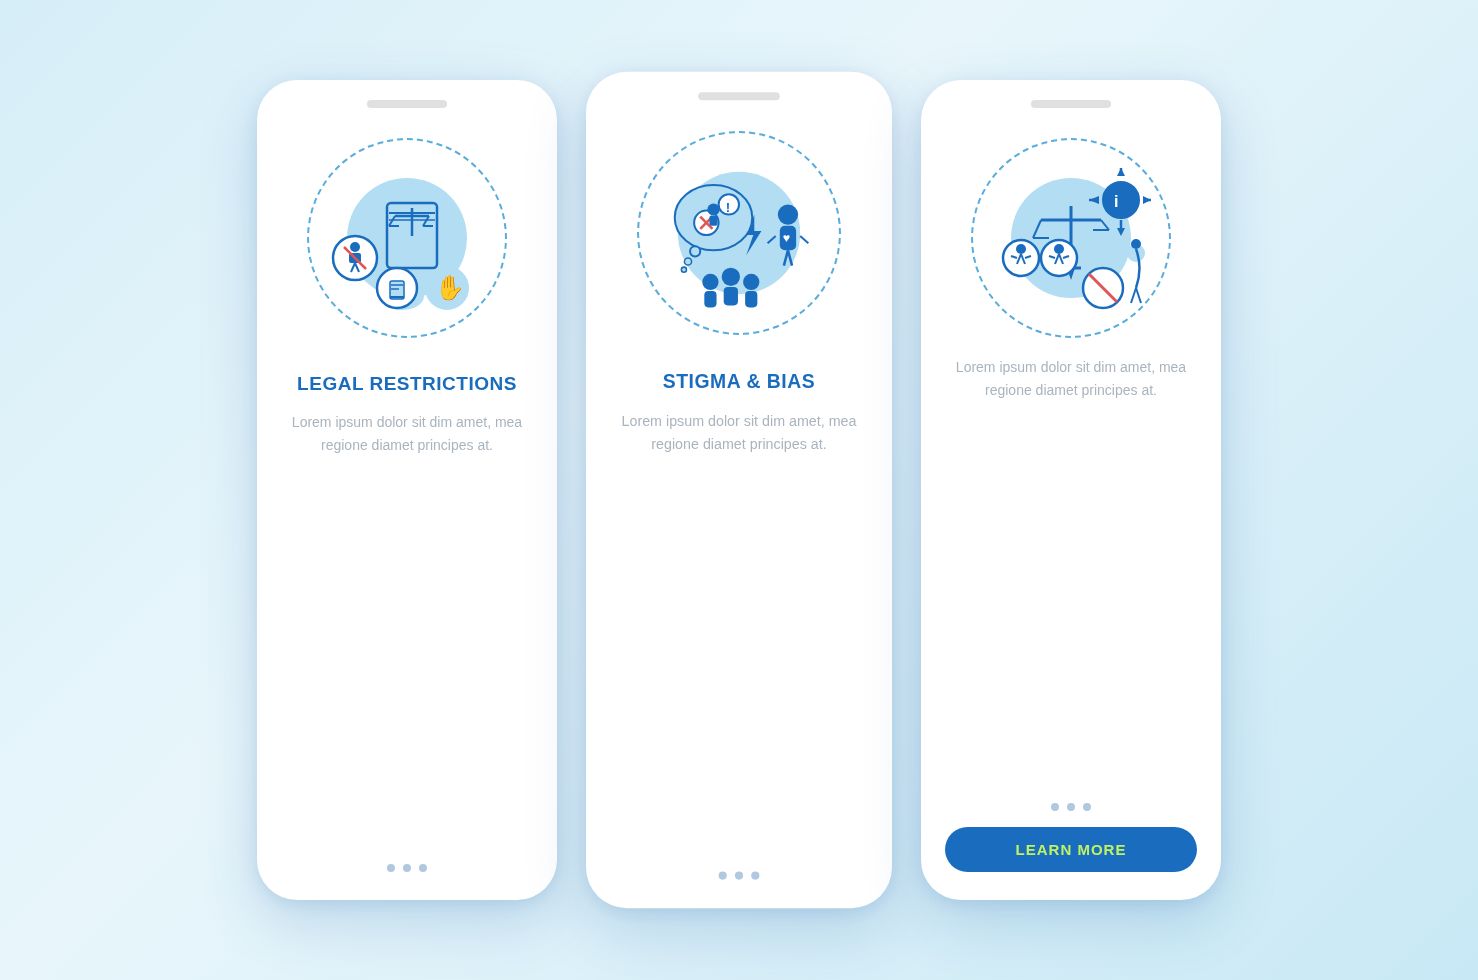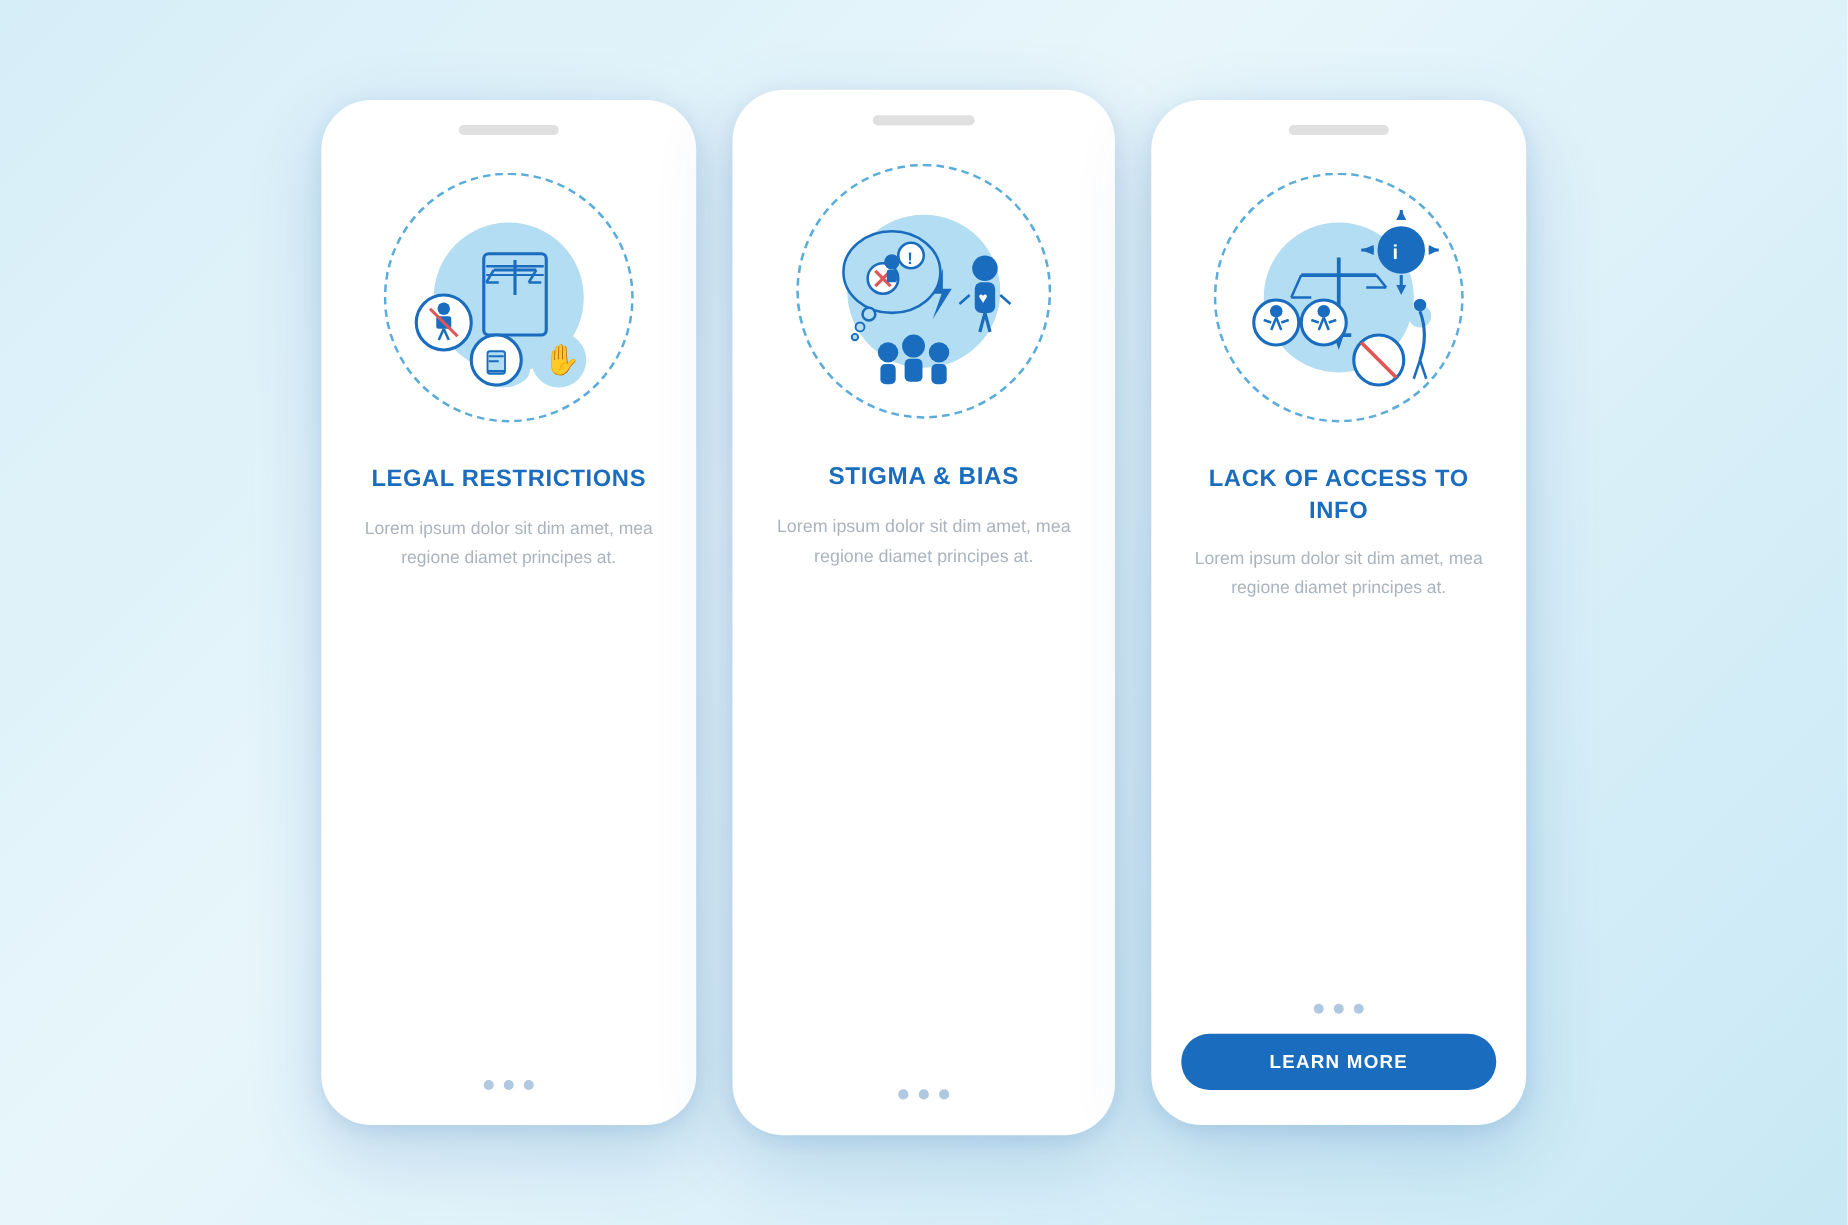--- a/index.html
+++ b/index.html
@@ -129,21 +129,21 @@
     .dot {
       width: 8px;
       height: 8px;
       border-radius: 50%;
       background: #b0c8e0;
     }
 
     .learn-more-btn {
       margin-top: 16px;
       background: #1a6dbe;
-      color: #ffffff;
+      color: #bef264;
       border: none;
       border-radius: 28px;
       padding: 14px 40px;
       font-size: 15px;
       font-weight: 700;
       letter-spacing: 1px;
       text-transform: uppercase;
       cursor: pointer;
       width: 100%;
       flex-shrink: 0;
@@ -336,22 +336,20 @@
 
           <circle cx="155" cy="105" r="9" fill="#b3ddf2"></circle>
           <circle cx="155" cy="96" r="5" fill="#1a6dbe"></circle>
 
           <path d="M155 101 Q162 120 155 140" stroke="#1a6dbe" stroke-width="2.5" fill="none"></path>
           <line x1="155" y1="140" x2="150" y2="155" stroke="#1a6dbe" stroke-width="2"></line>
           <line x1="155" y1="140" x2="160" y2="155" stroke="#1a6dbe" stroke-width="2"></line>
         </svg>
       </div>
 
-      <div class="phone-title">LACK OF ACCESS
-TO INFO</div>
 
       <div class="phone-description">Lorem ipsum dolor sit dim amet, mea regione diamet principes at.</div>
 
       <div class="dots-row">
         <div class="dot"></div>
         <div class="dot"></div>
         <div class="dot"></div>
       </div>
 
       <button class="learn-more-btn">LEARN MORE</button>

